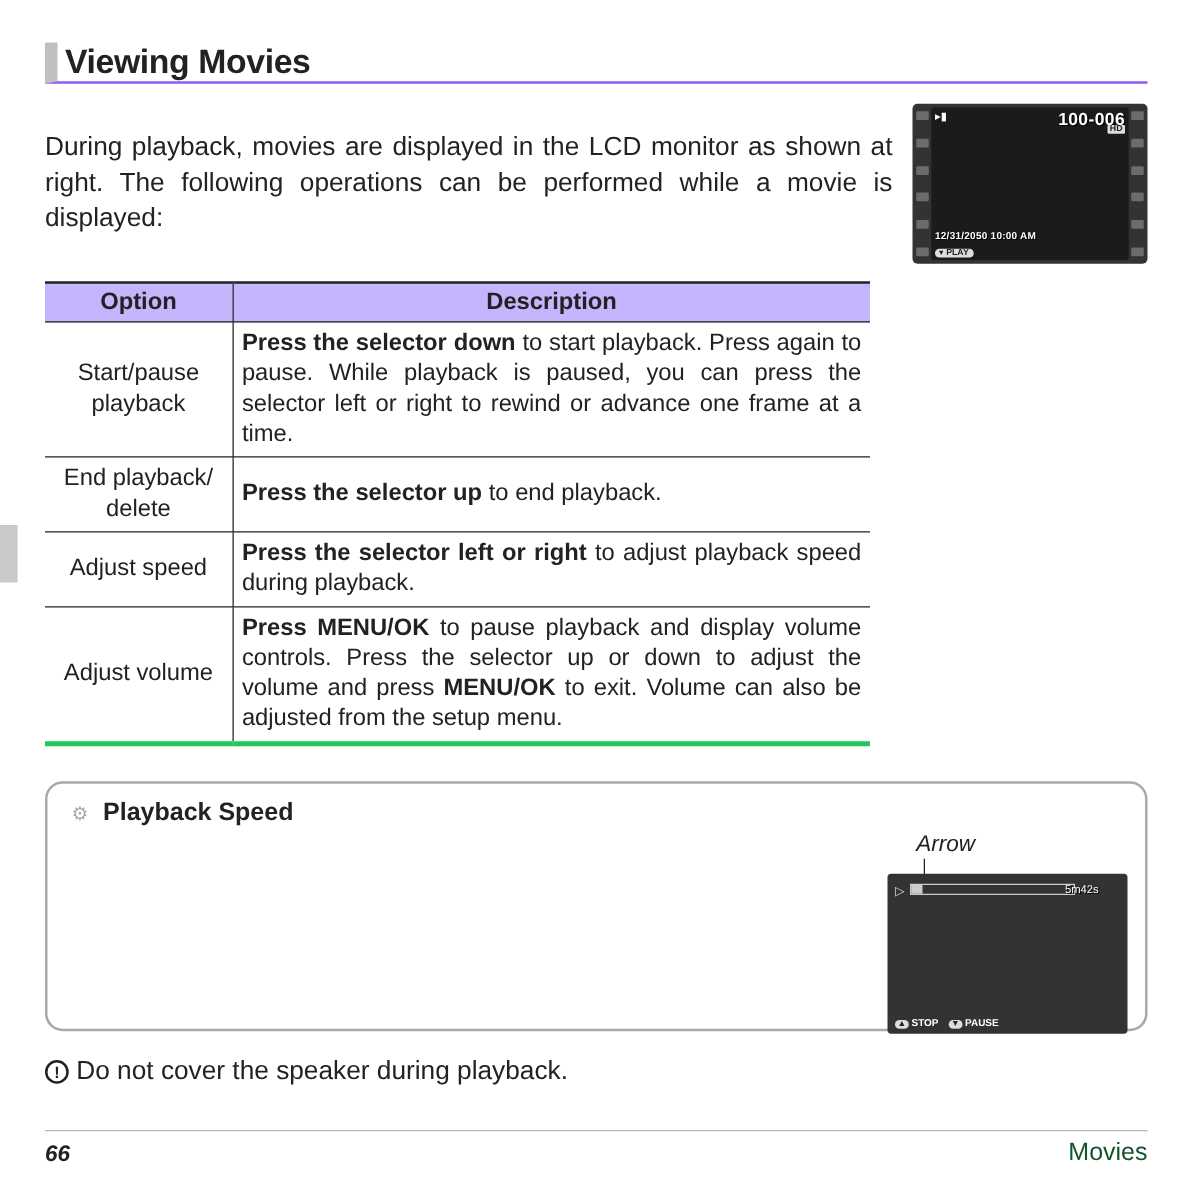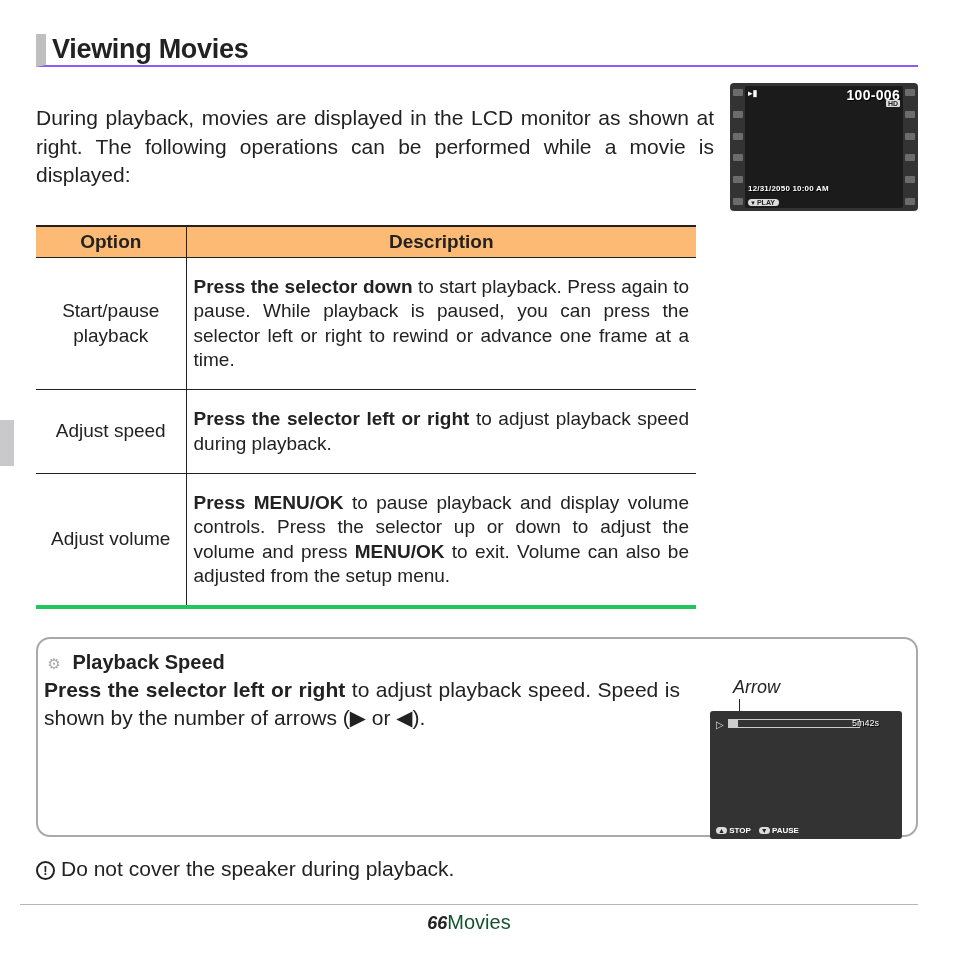--- a/index.html
+++ b/index.html
@@ -102,31 +102,31 @@
   .lcd1 .screen .play-pill .dir { font-size:6px; }
 
   
   .tab {
     width: 660px;
     margin-top: 14px;
     border-collapse: collapse;
     font-size: 19px;
   }
   .tab th {
-    background: #fdba74;
+    background: #c4b5fd;
     font-weight:700;
     text-align:center;
     padding: 4px 6px;
     border-top: 2px solid #222;
     border-bottom: 1px solid #222;
   }
   .tab th:first-child { border-right: 1px solid #222; width: 150px; }
   .tab td {
     border-bottom: 1px solid #222;
-    padding: 17px 7px;
+    padding: 5px 7px;
     line-height: 1.28;
     text-align: justify;
     vertical-align: middle;
   }
   .tab td.opt {
     text-align: center;
     border-right: 1px solid #222;
     width:150px;
   }
   .tab tr:last-child td { border-bottom: 4px solid #22c55e; }
@@ -138,21 +138,21 @@
     left:0; top:420px;
     width:14px; height:46px;
     background:#c9c9cb;
   }
 
   
   .tip-box {
     border: 2px solid #a9a9ab;
     border-radius: 14px;
     margin-top: 28px;
-    padding: 12px 16px 14px 6px;
+    padding: 12px 16px 14px 16px;
     position: relative;
     min-height: 200px;
   }
   .tip-box .cogs {
     display:inline-block; width:20px; text-align:center;
     color:#a9a9ab; font-size:15px;
     vertical-align:baseline; margin-right:4px;
   }
   .tip-title { font-weight:700; font-size:20px; }
   .tip-body {
@@ -233,23 +233,23 @@
     font-size:13px;
     line-height:16px;
     font-weight:700;
     vertical-align:middle;
     margin-right:6px;
   }
 
   .footer {
     position:absolute;
     bottom: 20px;
-    left: 20px; right: 36px;
+    left: 36px; right: 36px;
     display:flex;
-    justify-content:center;
+    justify-content:space-between;
     align-items:flex-end;
     border-top: 1px solid #b7b7b9;
     padding-top:6px;
   }
   .footer .pg {
     font-style:italic;
     font-weight:700;
     font-size:18px;
   }
   .footer .sec {
@@ -308,41 +308,44 @@
       </tr>
     </thead>
     <tbody>
       <tr>
         <td class="opt">Start/pause playback</td>
         <td>
           <span class="b">Press the selector down</span><span> to start playback. Press again to pause. While playback is paused, you can press the selector left or right to rewind or advance one frame at a time.</span>
         </td>
       </tr>
       <tr>
+        <td class="opt">End playback/ delete</td>
+        <td>
+          <span class="b">Press the selector up</span><span> to end playback.</span>
+        </td>
+      </tr>
+      <tr>
         <td class="opt">Adjust speed</td>
         <td>
           <span class="b">Press the selector left or right</span><span> to adjust playback speed during playback.</span>
         </td>
       </tr>
       <tr>
         <td class="opt">Adjust volume</td>
         <td>
           <span class="b">Press MENU/OK</span><span> to pause playback and display volume controls. Press the selector up or down to adjust the volume and press </span><span class="b">MENU/OK</span><span> to exit. Volume can also be adjusted from the setup menu.</span>
         </td>
       </tr>
     </tbody>
   </table>
 
   <div class="tip-box">
     <div>
       <span class="cogs">⚙</span>
       <span class="tip-title">Playback Speed</span>
-    </div>
-    <div class="tip-body">
-      <span class="b">Press the selector left or right</span><span> to adjust playback speed. Speed is shown by the number of arrows (▶ or ◀).</span>
     </div>
     <div class="tip-arrow-label">Arrow</div>
     <div class="arrow-line"></div>
 
     <div class="lcd2">
       <span class="pb-icon">▷</span>
       <div class="bar-wrap">
         <div class="bar-fill"></div>
       </div>
       <span class="time-rem">5m42s</span>

